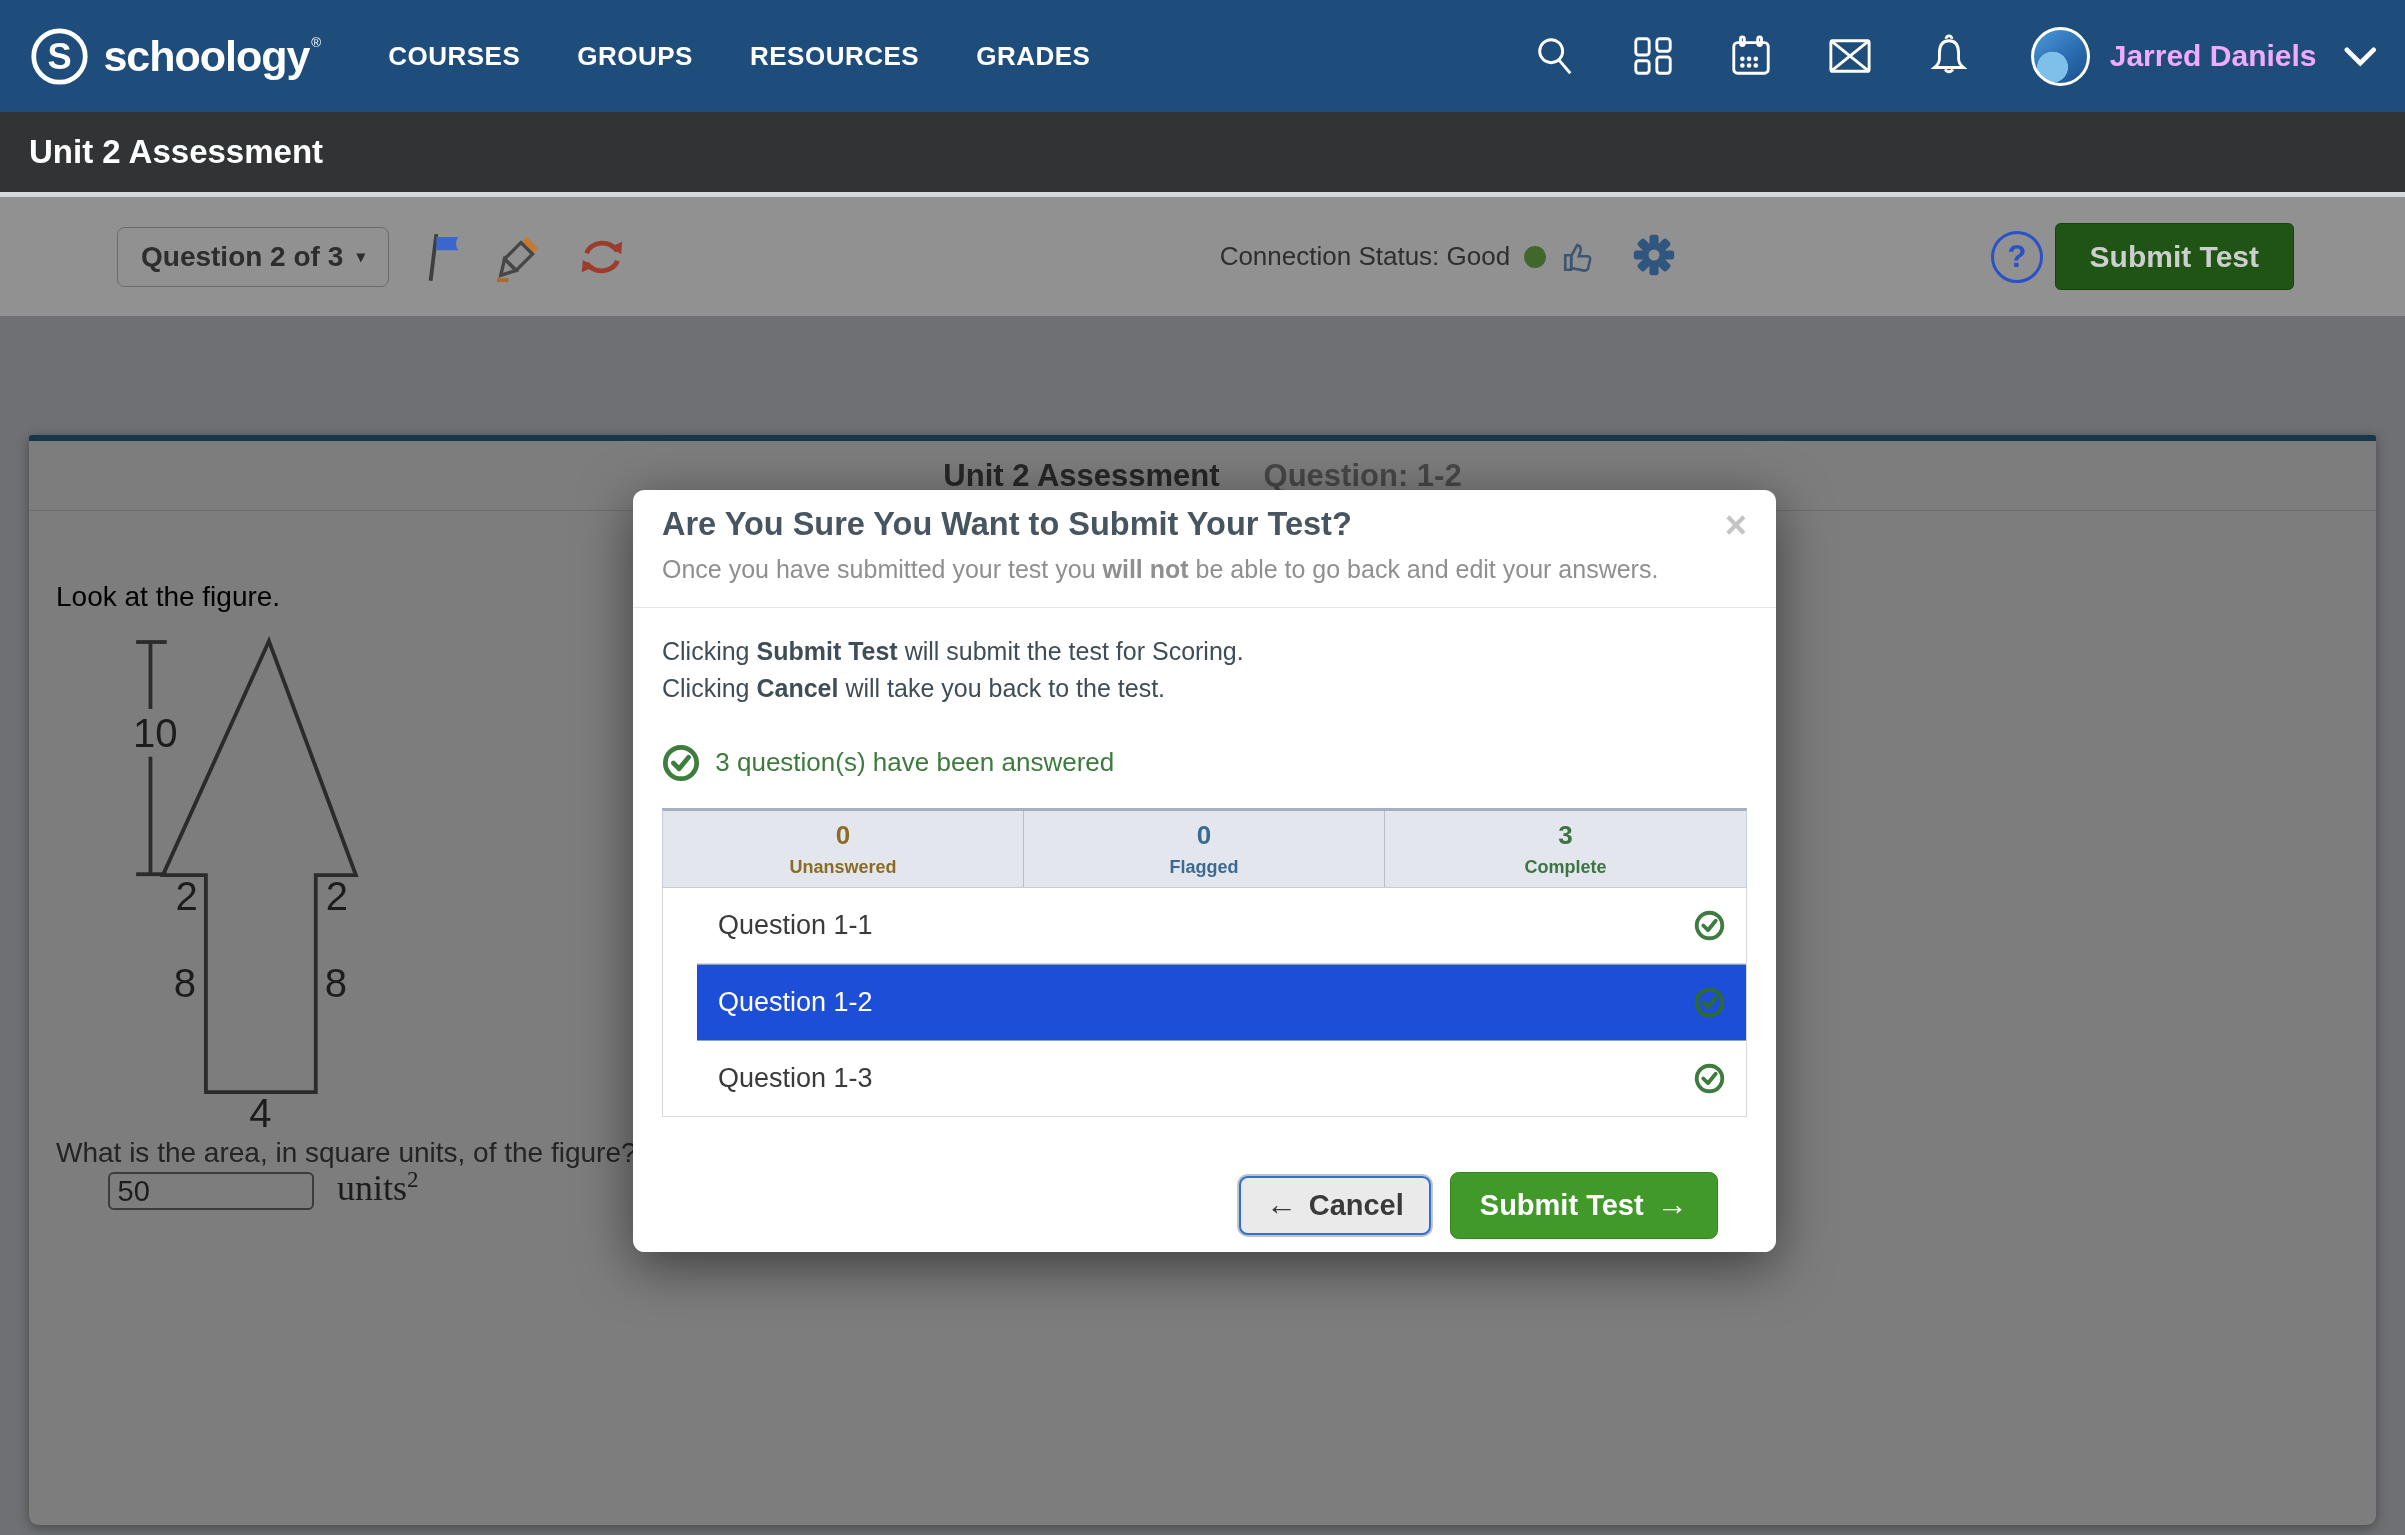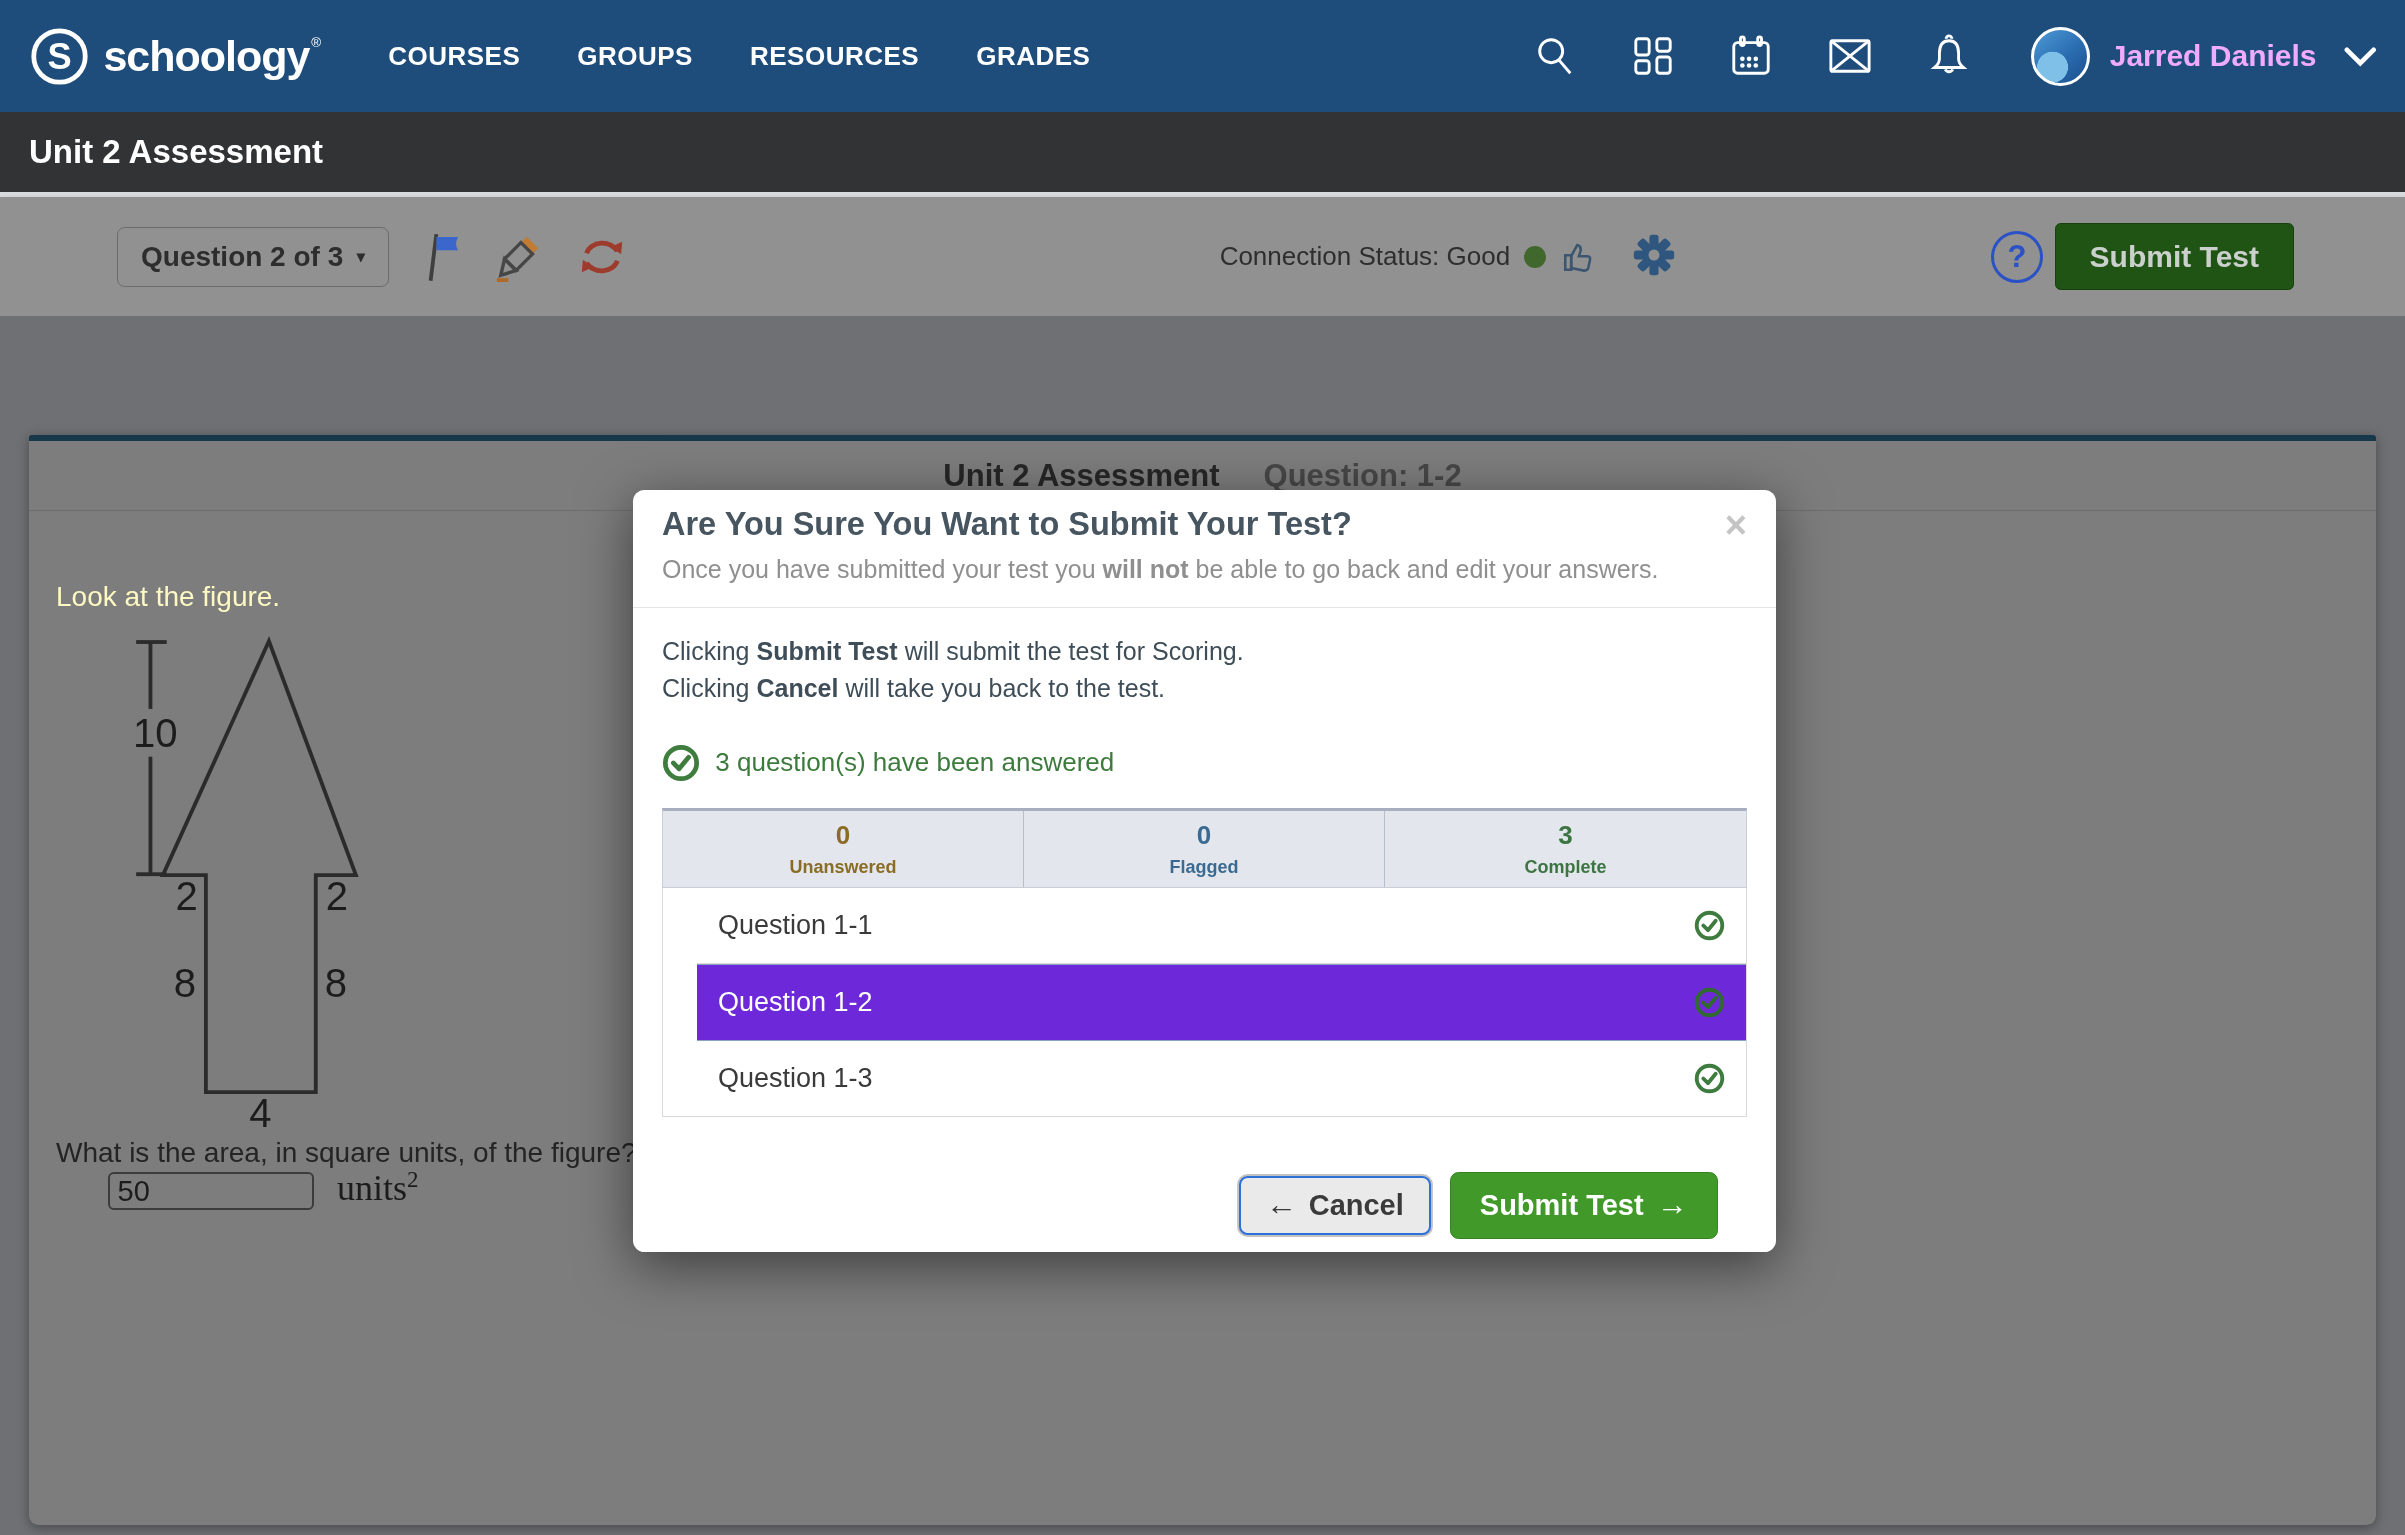--- a/index.html
+++ b/index.html
@@ -37,21 +37,21 @@
   .gear-wrap{margin-left:23px;cursor:pointer;}
   .help-btn{width:52px;height:52px;border-radius:50%;border:3.8px solid #2b51c6;color:#2b51c6;font-weight:bold;font-size:31px;display:flex;align-items:center;justify-content:center;box-sizing:border-box;background:transparent;cursor:pointer;font-family:inherit;}
   .submit-toolbar{margin-left:11.5px;margin-right:111px;height:67px;padding:0 34px;background:#1f5415;border:1px solid #17400f;border-radius:5.7px;color:#ccd0cc;font-weight:bold;font-size:30px;cursor:pointer;font-family:inherit;}
 
   
   .content{position:absolute;top:316px;left:0;right:0;bottom:0;background:#6f7073;}
   .card{position:absolute;top:119px;left:29px;right:29px;bottom:10.5px;background:#7d7d7d;border-top:6.7px solid #16384a;border-radius:2.9px 2.9px 9.6px 9.6px;box-shadow:0 2.9px 11.5px rgba(0,0,0,.35);}
   .card-header{height:69px;display:flex;align-items:center;justify-content:center;gap:44px;border-bottom:1.9px solid #6e6e6e;font-weight:bold;font-size:31px;}
   .card-header .t1{color:#262626;}
   .card-header .t2{color:#474747;}
-  .figure-prompt{position:absolute;left:27px;top:140px;font-size:28px;color:#fef9c3;}
+  .figure-prompt{position:absolute;left:27px;top:140px;font-size:28px;color:#000000;}
   .figure-svg{position:absolute;left:105px;top:180px;}
   .question-text{position:absolute;left:27px;top:696px;font-size:28px;color:#242424;white-space:nowrap;}
   .answer-input{position:absolute;left:79px;top:731px;width:206px;height:38px;box-sizing:border-box;background:#7d7d7d;border:2.9px solid #3c3c3c;border-radius:5.7px;font-size:29px;color:#1c1c1c;padding:0 7.6px;font-family:inherit;}
   .answer-units{position:absolute;left:308px;top:726px;font-family:"Liberation Serif",serif;font-size:36px;color:#1c1c1c;}
   .answer-units sup{font-size:23px;}
 
   
   .modal{position:absolute;left:633px;top:490px;width:1143px;height:762px;background:#fff;border-radius:11.5px;box-shadow:0 13.4px 53px rgba(0,0,0,.5);box-sizing:border-box;z-index:20;}
   .modal-close{position:absolute;top:15.3px;right:23px;background:none;border:none;color:#c4c4c4;font-weight:bold;font-size:38px;line-height:1;cursor:pointer;font-family:inherit;}
   .modal-head{padding:16px 86px 0 29px;}
@@ -70,21 +70,21 @@
   .summary-count{font-weight:bold;font-size:26px;}
   .summary-label{font-weight:bold;font-size:18px;}
   .c-unanswered{color:#8a6c25;}
   .c-flagged{color:#3a6a92;}
   .c-complete{color:#3c7442;}
   .q-rows{border:1px solid #d9d9d9;border-top:none;padding-left:34px;}
   .q-row{height:75px;display:flex;align-items:center;padding:0 21px;border-bottom:1px solid #d9d9d9;background:#fff;cursor:pointer;}
   .q-row:last-child{border-bottom:none;gap:31px;}
   .q-row-label{font-size:27px;color:#3a3a3a;}
   .q-row-check{margin-left:auto;display:flex;}
-  .q-row.active{background:#6d28d9;border-top:1px solid #8aa3c0;border-bottom:1px solid #8aa3c0;}
+  .q-row.active{background:#1d4ed8;border-top:1px solid #8aa3c0;border-bottom:1px solid #8aa3c0;}
   .q-row.active .q-row-label{color:#fff;}
   .modal-footer{display:flex;justify-content:flex-end;align-items:center;gap:19px;padding:55px 29px 0 29px;}
   .cancel-btn{height:59px;padding:0 25px;background:#eaeaea;border:2.9px solid #2e70d9;box-shadow:0 0 0 1.9px #c2c2c2;border-radius:8.6px;font-weight:bold;font-size:29px;color:#3a3a3a;display:flex;align-items:center;gap:11.5px;cursor:pointer;font-family:inherit;}
   .submit-btn{height:67px;padding:0 29px;background:#41992a;border:1px solid #35831f;border-radius:8.6px;font-weight:bold;font-size:29px;color:#fff;display:flex;align-items:center;gap:13.4px;cursor:pointer;font-family:inherit;}
   .btn-arrow{font-size:31px;font-weight:bold;}
 </style>
 </head>
 <body>
 
 <div id="screen">

